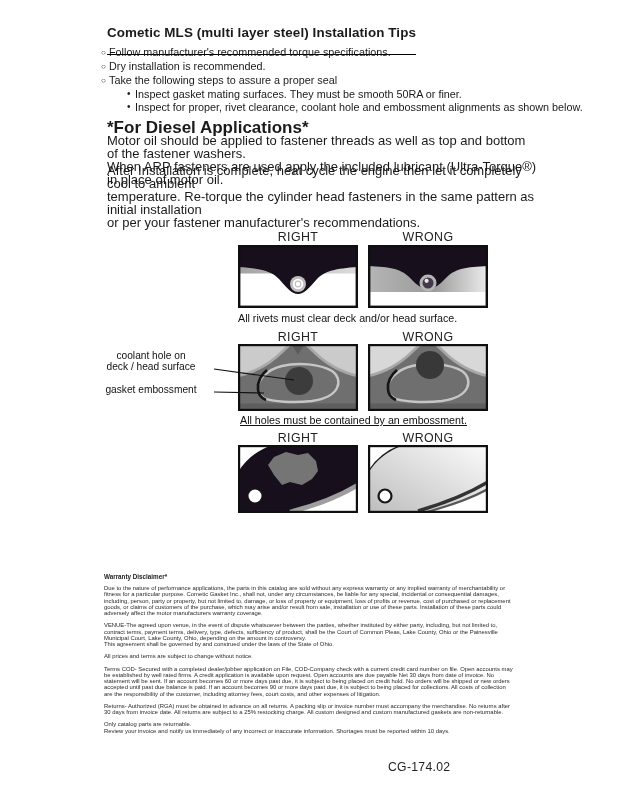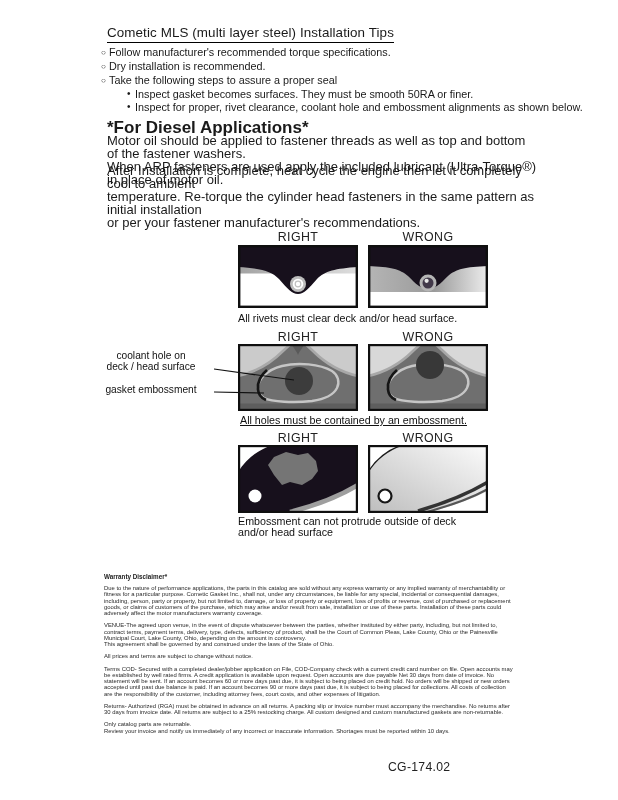--- a/index.html
+++ b/index.html
@@ -2,22 +2,22 @@
 <html><head>
 <meta charset="utf-8">
 <style>
   html,body{margin:0;padding:0;background:#ffffff;}
   .page{
     position:relative;width:618px;height:800px;background:#fff;overflow:hidden;
     font-family:"Liberation Sans","DejaVu Sans",sans-serif;color:#1a1a1a;
   }
   .abs{position:absolute;}
   .title{
-    left:107px;top:25px;font-size:13.4px;font-weight:normal;
-    border-bottom:1.6px solid #000;padding-bottom:2px;letter-spacing:.1px;
+    left:107px;top:25px;font-size:13.4px;font-weight:bold;
+    border-bottom:1.6px solid #000;padding-bottom:14px;letter-spacing:.1px;
   }
   .bullets{left:101px;top:46px;font-size:10.8px;line-height:12.1px;}
   .bullet-row{display:flex;align-items:baseline;}
   .bullet-glyph{font-size:8px;width:8px;flex:0 0 8px;position:relative;top:-1px;}
   .sub{margin-left:26px;}
   .sub .bullet-glyph{font-size:10px;width:8px;}
   .section-heading{left:107px;top:118px;font-size:17px;font-weight:bold;}
   .body-para{left:107px;width:430px;font-size:13px;line-height:12.9px;white-space:pre-line;}
   .p1{top:135px;}
   .p2{top:165px;}
@@ -46,21 +46,21 @@
     <div class="bullet-row">
       <span class="bullet-glyph">○</span>
       <span>Dry installation is recommended.</span>
     </div>
     <div class="bullet-row">
       <span class="bullet-glyph">○</span>
       <span>Take the following steps to assure a proper seal</span>
     </div>
     <div class="bullet-row sub">
       <span class="bullet-glyph">•</span>
-      <span>Inspect gasket becomes surfaces.  They must be smooth 50RA or finer.</span>
+      <span>Inspect gasket mating surfaces.  They must be smooth 50RA or finer.</span>
     </div>
     <div class="bullet-row sub">
       <span class="bullet-glyph">•</span>
       <span>Inspect for proper, rivet clearance, coolant hole and embossment alignments as shown below.</span>
     </div>
   </div>
 
   <div class="abs section-heading">*For Diesel Applications*</div>
   <div class="abs body-para p1">Motor oil should be applied to fastener threads as well as top and bottom of the fastener washers.
 When ARP fasteners are used apply the included lubricant (Ultra-Torque®) in place of motor oil.</div>
@@ -169,22 +169,20 @@
     <rect x="0" y="0" width="120" height="68" fill="url(#band3w)"></rect>
     <path d="M0,0 L34,0 C20,5 8,14 0,27 Z" fill="#ffffff"></path>
     <path d="M34,0 C20,5 8,14 0,27" fill="none" stroke="#1a1a1a" stroke-width="1.4"></path>
     <path d="M120,46 C100,56 78,63 56,68 L120,68 Z" fill="#ffffff"></path>
     <path d="M120,37 C98,50 74,59 50,66" fill="none" stroke="#333333" stroke-width="3.4"></path>
     <path d="M120,44 C100,55 78,62 55,68" fill="none" stroke="#555555" stroke-width="2"></path>
     <circle cx="17" cy="51" r="6.5" fill="#ffffff" stroke="#161616" stroke-width="2.2"></circle>
     <rect x="1.1" y="1.1" width="117.8" height="65.8" fill="none" stroke="#0f0f0f" stroke-width="2.2"></rect>
   </svg>
 
-  <div class="abs caption" style="left:238px;top:516px;">Embossment can not protrude outside of deck
-and/or head surface</div>
 
   <div class="abs disclaimer-heading">Warranty Disclaimer*</div>
   <div class="abs disclaimer">
     <p class="dpara">Due to the nature of performance applications, the parts in this catalog are sold without any express warranty or any implied warranty of merchantability or
 fitness for a particular purpose.  Cometic Gasket Inc., shall not, under any circumstances, be liable for any special, incidental or consequential damages,
 including, person, party or property, but not limited to, damage, or loss of property or equipment, loss of profits or revenue, cost of purchased or replacement
 goods, or claims of customers of the purchase, which may arise and/or result from sale, installation or use of these parts.  Installation of these parts could
 adversely affect the motor manufacturers warranty coverage.</p>
     <p class="dpara">VENUE-The agreed upon venue, in the event of dispute whatsoever between the parties, whether instituted by either party, including, but not limited to,
 contract terms, payment terms, delivery, type, defects, sufficiency of product, shall be the Court of Common Pleas, Lake County, Ohio or the Painesville

